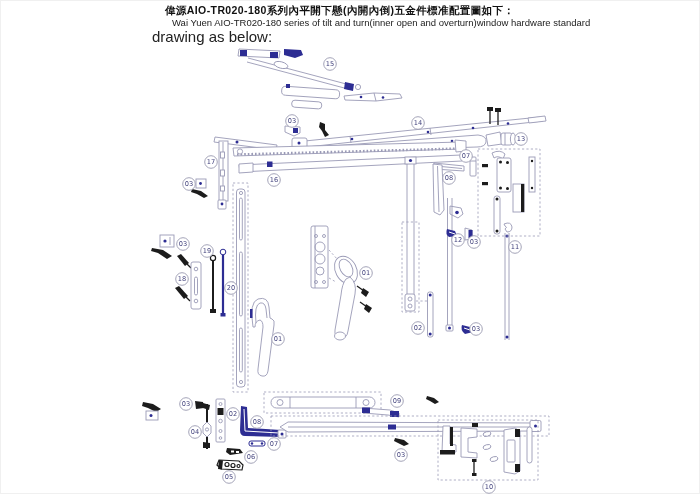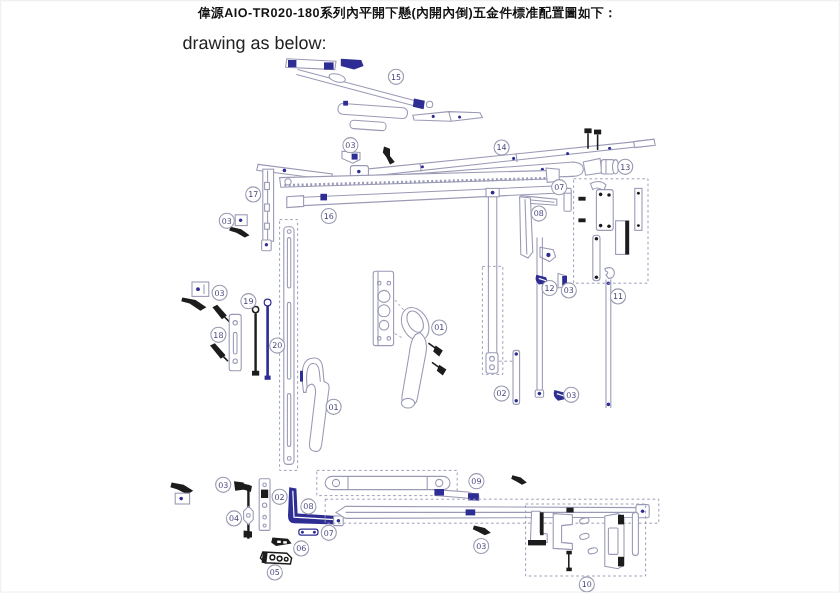--- a/index.html
+++ b/index.html
@@ -29,20 +29,21 @@
   .teeth{stroke:var(--ln);stroke-width:2.4;stroke-dasharray:1.6 2;fill:none;}
   .wln{stroke:#fff;stroke-width:1;fill:none;}
   .lblc{fill:#fff;stroke:var(--ring);stroke-width:.9;}
   .lblt{fill:var(--ltx);font-size:6.6px;text-anchor:middle;font-family:"DejaVu Sans",sans-serif;}
 </style>
 </head>
 <body>
 
 <div class="page">
   <div class="t-zh">偉源AIO-TR020-180系列內平開下懸(內開內倒)五金件標准配置圖如下：</div>
+  <div class="t-en">Wai Yuen AIO-TR020-180 series of tilt and turn(inner open and overturn)window hardware standard</div>
   <div class="t-en2">drawing as below:</div>
 
   <svg width="700" height="494" viewBox="0 0 700 494">
 
     <g>
       <path class="fw" d="M239,49 L280,51 L279,58 L238,56 Z"></path>
       <rect class="acc" x="240" y="50" width="7" height="6"></rect>
       <rect class="acc" x="270" y="52" width="8" height="6"></rect>
       <path class="acc" d="M284,49 L301,50 L303,55 L295,58 L284,55 Z"></path>
       <line class="ln" x1="248" y1="58" x2="350" y2="85"></line>

